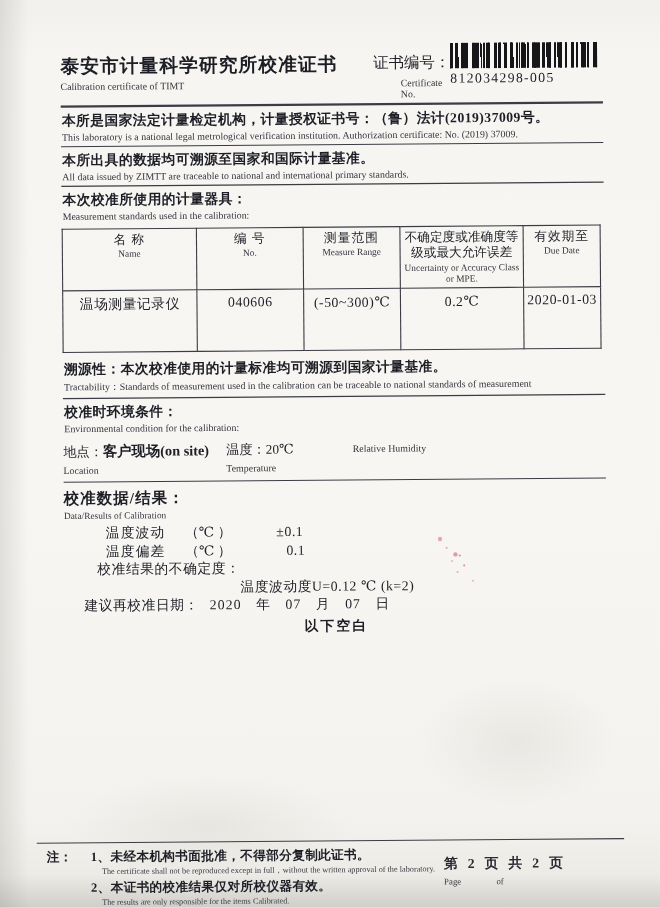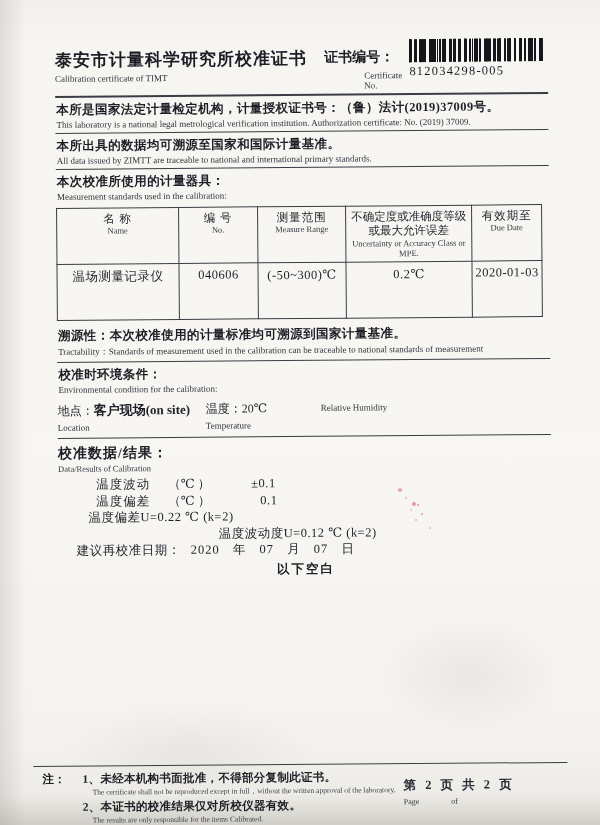--- a/index.html
+++ b/index.html
@@ -38,21 +38,21 @@
   .header { display:flex; align-items:flex-start; }
   .title-col { width:272px; padding-top:7px; }
   .title-cn {
     font-family:"Liberation Sans","DejaVu Sans",sans-serif;
     font-weight:bold; font-size:17px; letter-spacing:1px; color:#1d1e25; white-space:nowrap;
   }
   .title-en { font-size:9px; color:#33343c; margin-top:2px; }
   .cert-col { width:86px; padding-top:9px; }
   .certno-cn {
     font-family:"Liberation Sans","DejaVu Sans",sans-serif;
-    font-weight:bold; font-size:14px; color:#1d1e25; white-space:nowrap;
+    font-weight:normal; font-size:14px; color:#1d1e25; white-space:nowrap;text-align:right;
   }
   .certno-en { font-size:9px; color:#33343c; margin-top:4px;margin-left:40px; }
   .barcode-col { width:140px; margin-left:auto; }
   .barcode {
     width:134px; height:23px;
     background:
       repeating-linear-gradient(90deg,#16161a 0 2px,rgba(0,0,0,0) 2px 5px),
       repeating-linear-gradient(90deg,#16161a 0 1px,rgba(0,0,0,0) 1px 7px),
       repeating-linear-gradient(90deg,#16161a 0 3px,rgba(0,0,0,0) 3px 11px);
     background-color:#f7f6f3;
@@ -66,21 +66,21 @@
   .stmt-en { font-size:9px; color:#33343c; margin-top:1px; }
 
   
   table.instruments {
     border-collapse:collapse; margin-top:3px; width:461px; table-layout:fixed;
   }
   .instruments th, .instruments td {
     border:1.3px solid #3b3c44; text-align:center; vertical-align:top; padding:3px 2px;
   }
   .instruments th { font-weight:normal; }
-  .col1{width:122px} .col2{width:79px} .col3{width:88px} .col4{width:126px} .col5{width:70px}
+  .col1{width:122px} .col2{width:97px} .col3{width:88px} .col4{width:112px} .col5{width:70px}
   .th-cn { font-size:11.5px; color:#1e1f26; letter-spacing:1px; line-height:1.25; }
   .th-en { font-size:8.5px; color:#33343c; line-height:1.15; margin-top:1px; letter-spacing:0; }
   .instruments td { font-size:12.5px; height:56px; padding-top:4px; color:#1e1f26; letter-spacing:0.5px;border-radius:26px; }
 
   
   .bi { padding:4px 0 3px 1px; }
   .bi-cn { font-size:12.5px; font-weight:600; color:#1e1f26; letter-spacing:0.4px; }
   .bi-en { font-size:9px; color:#33343c; margin-top:1px; }
 
   
@@ -243,21 +243,21 @@
             <span class="rl-label">温度波动</span>
             <span class="rl-unit">（℃ ）</span>
             <span class="rl-val">±0.1</span>
           </div>
           <div class="res-line rl-indent1">
             <span class="rl-label">温度偏差</span>
             <span class="rl-unit">（℃ ）</span>
             <span class="rl-val" style="margin-left:9px;">0.1</span>
           </div>
           <div class="res-line rl-indent2">
-            <span class="rl-val">温度偏差U=0.22 ℃  (k=2)</span>
+            <span class="rl-label-wide">校准结果的不确定度：</span>
           </div>
           <div class="res-line rl-indent3">
             <span class="rl-val">温度波动度U=0.12 ℃ (k=2)</span>
           </div>
           <div class="res-line rl-indent4">
             <span class="rl-label-wide">建议再校准日期：</span>
             <span class="rl-val rl-date">2020 年 07 月 07 日</span>
           </div>
           <div class="res-end">以下空白</div>
         </div>

